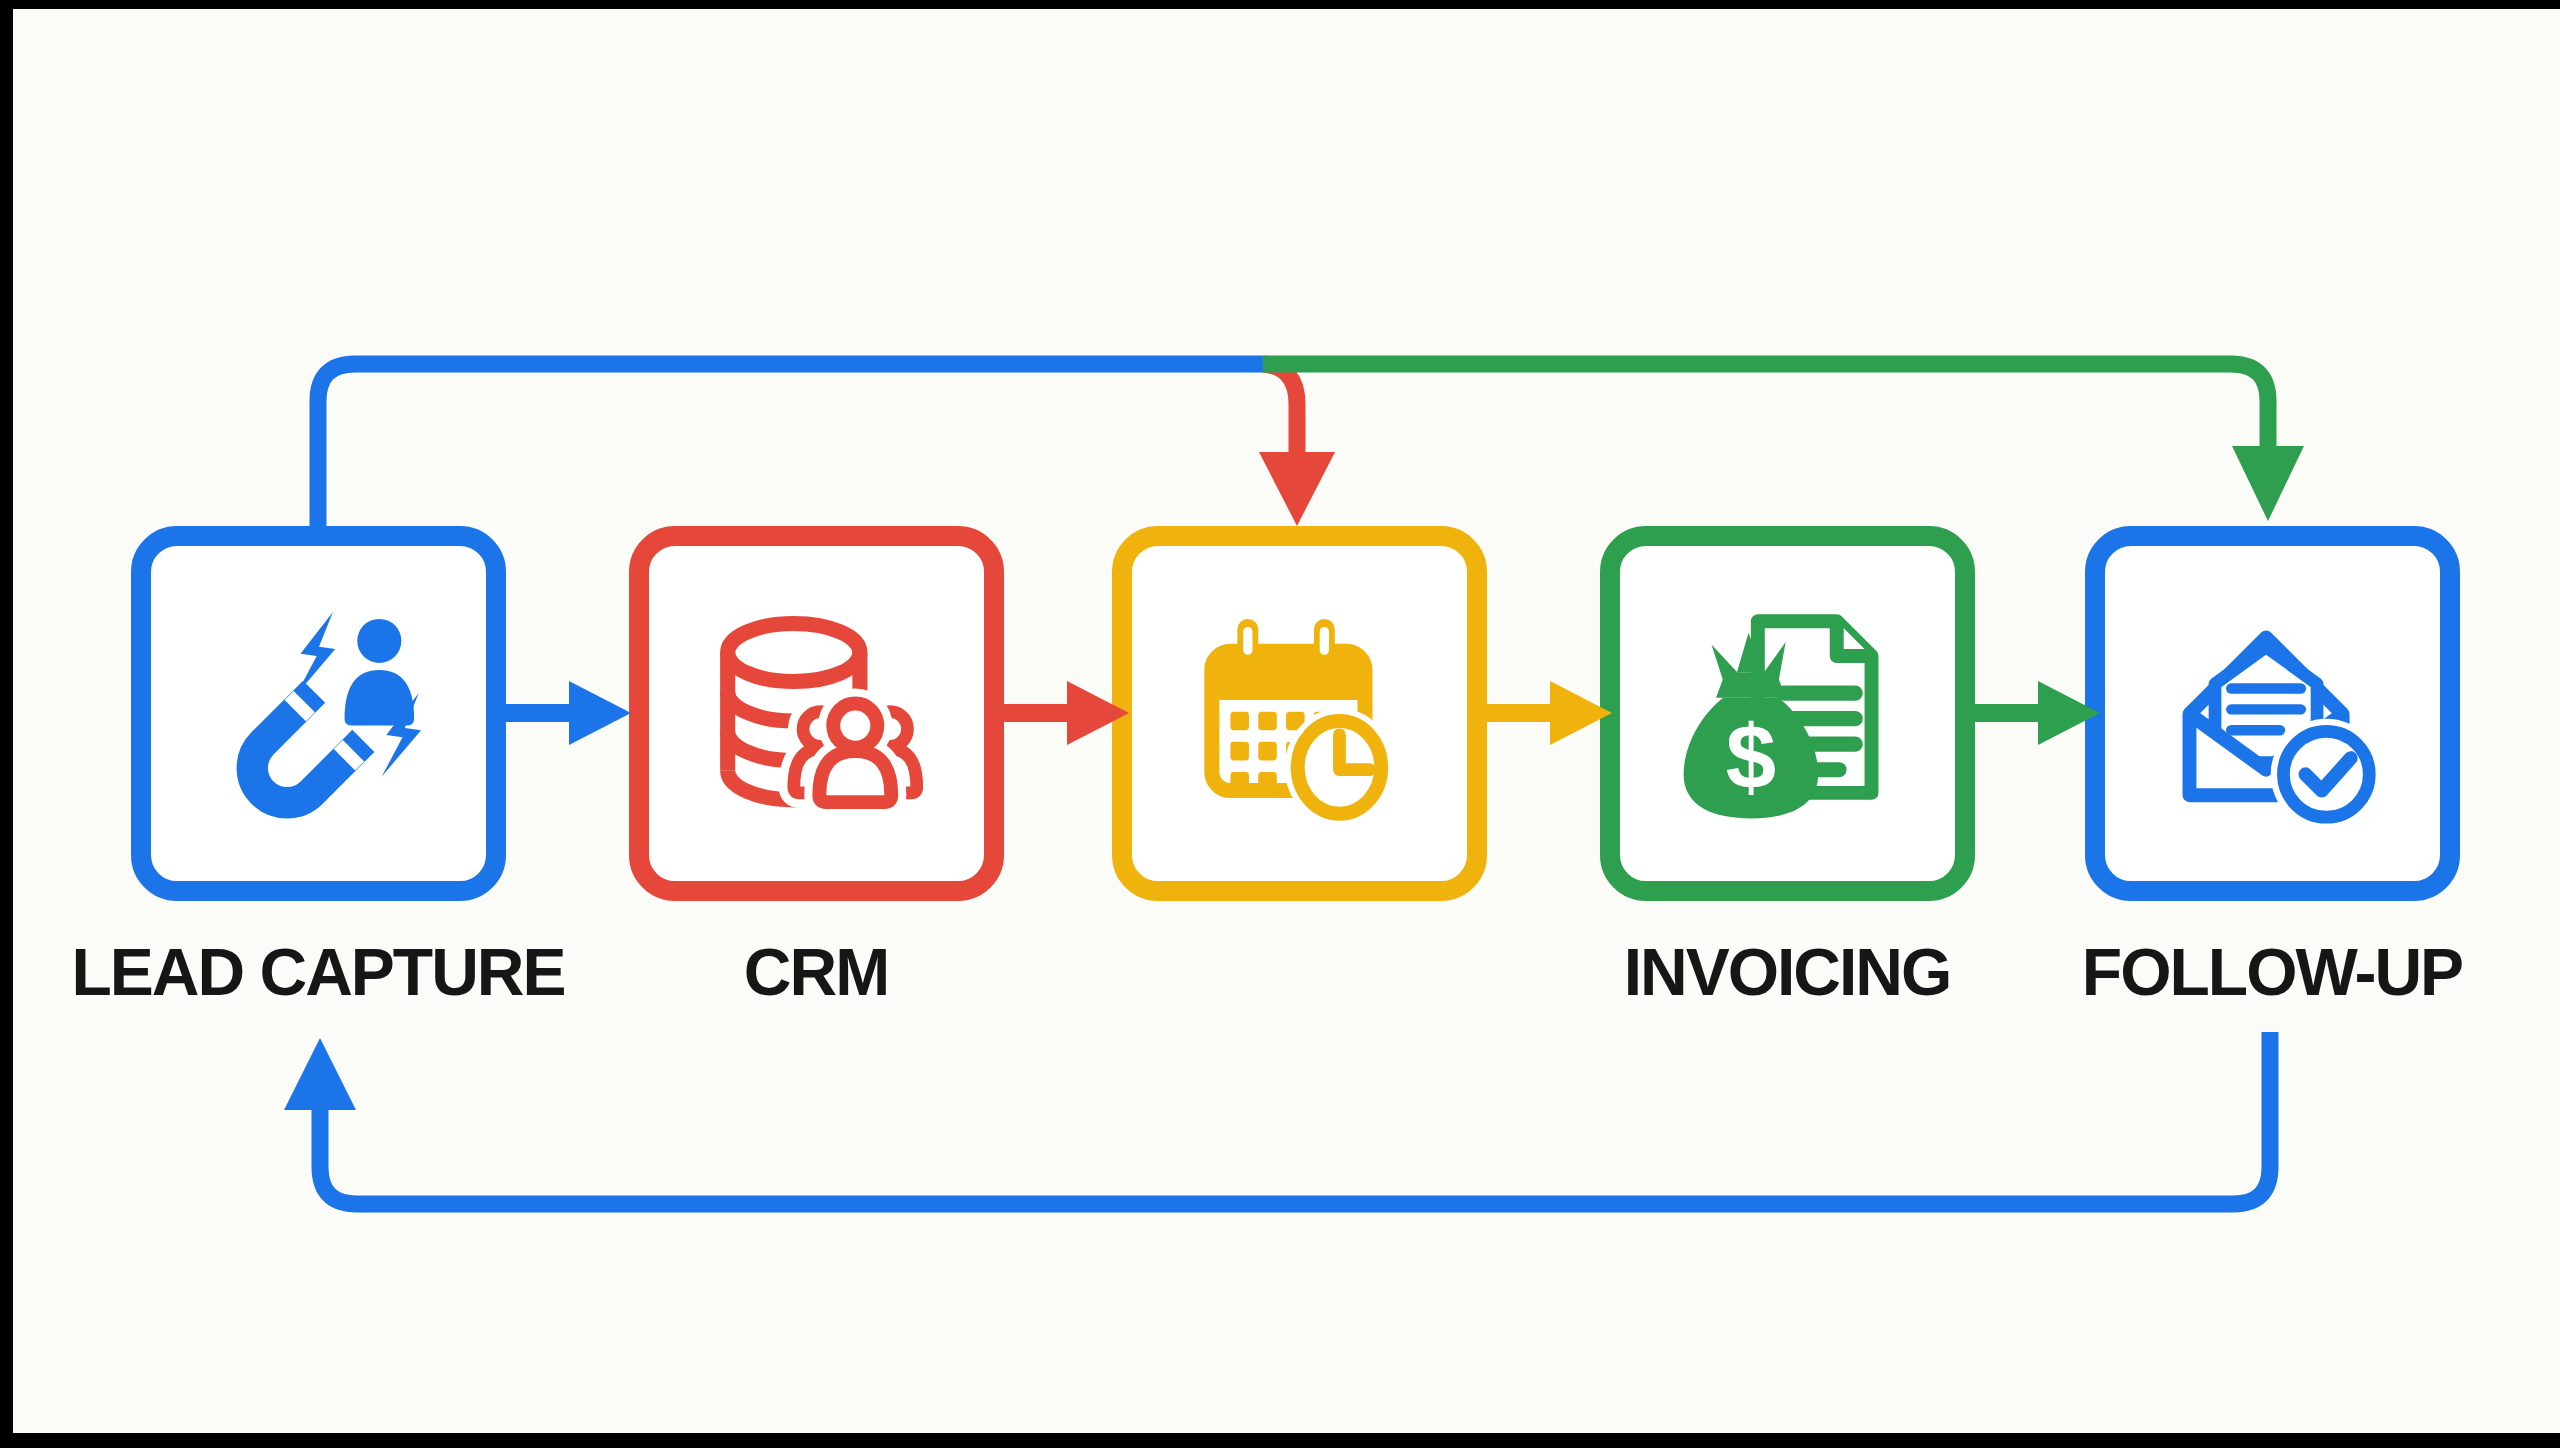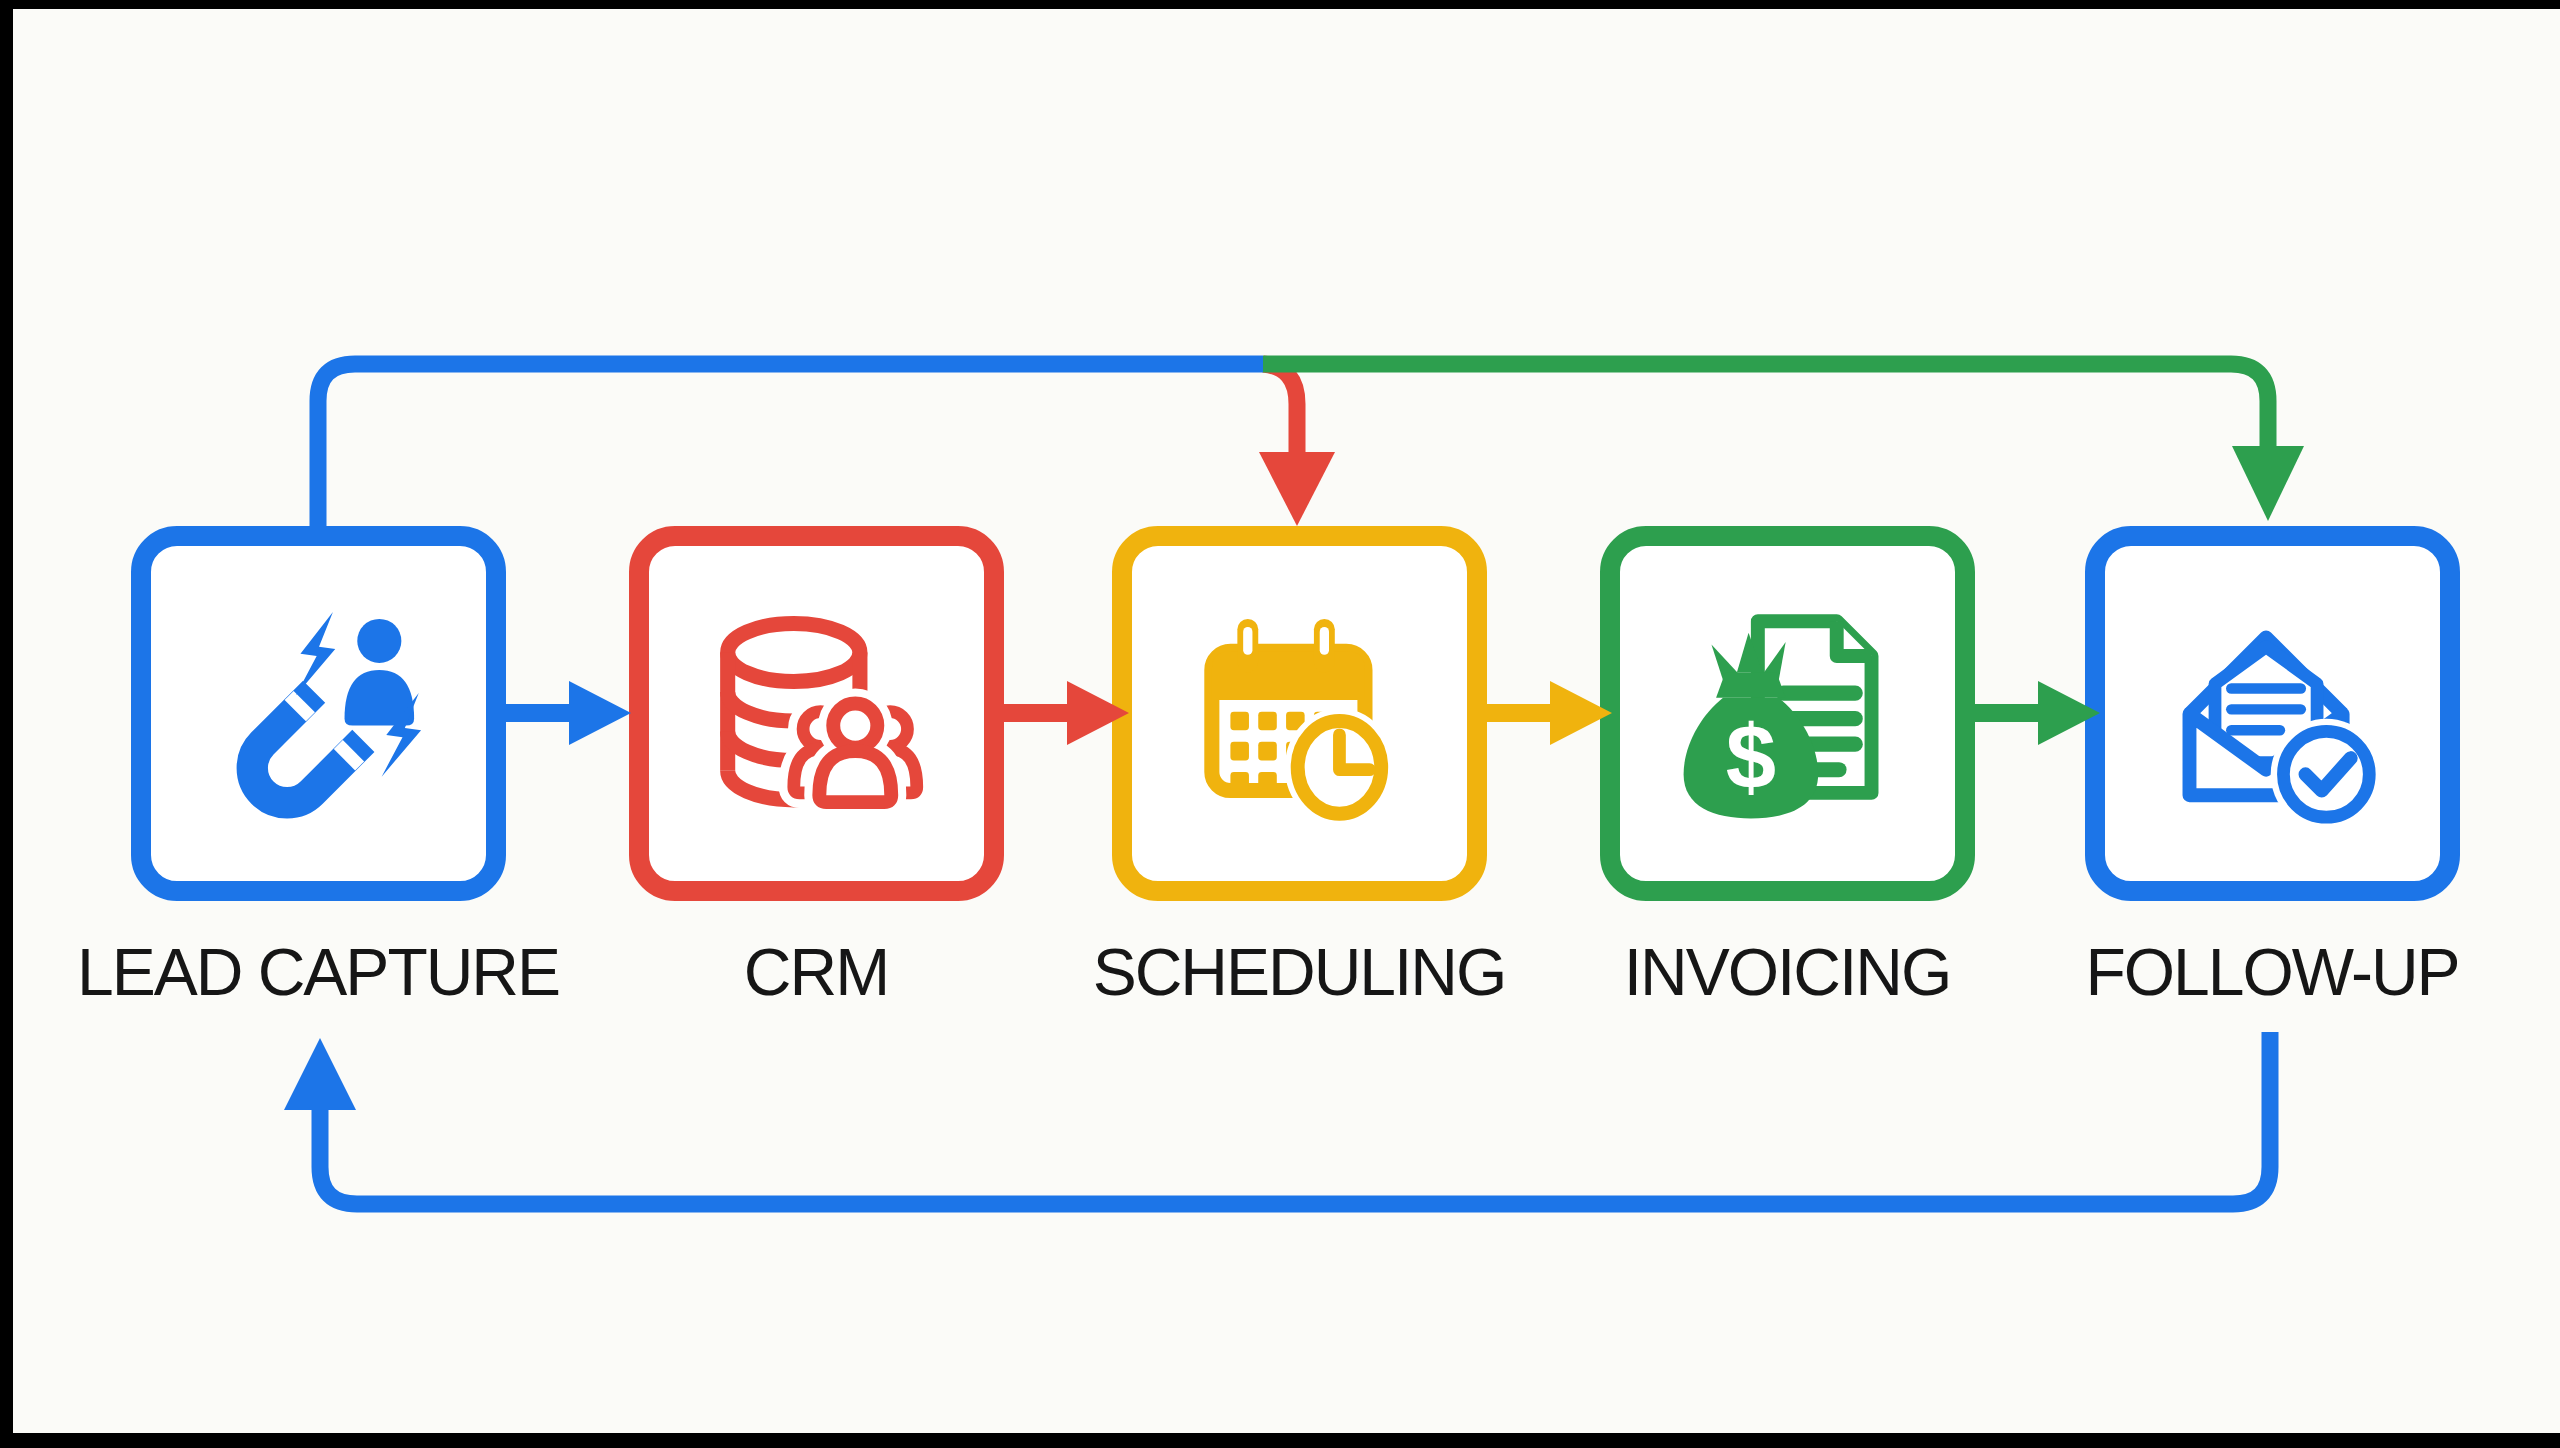--- a/index.html
+++ b/index.html
@@ -14,21 +14,21 @@
   .edge-top{left:0;top:0;width:2560px;height:9px}
   .edge-bottom{left:0;bottom:0;width:2560px;height:15px}
   .edge-left{left:0;top:0;width:13px;height:1448px}
   #routes{position:absolute;left:0;top:0;width:2560px;height:1448px}
   .node{position:absolute;top:526px;width:375px;height:375px;background:#fff;
         border:20px solid;border-radius:46px;display:flex;align-items:center;justify-content:center}
   .c-blue{border-color:var(--blue)} .c-red{border-color:var(--red)}
   .c-gold{border-color:var(--gold)} .c-green{border-color:var(--green)}
   .icon{width:232px;height:232px}
   .label{position:absolute;top:938px;transform:translateX(-50%);
-         font-weight:400;font-size:66px;line-height:1.05;letter-spacing:-2px;
+         font-weight:700;font-size:66px;line-height:1.05;letter-spacing:-2px;
          color:var(--ink);white-space:nowrap}
   .gap{position:absolute;top:663px;width:132px;height:100px}
   .st-blue{stroke:var(--blue)} .fl-blue{fill:var(--blue)}
   .st-red{stroke:var(--red)}   .fl-red{fill:var(--red)}
   .st-gold{stroke:var(--gold)} .fl-gold{fill:var(--gold)}
   .st-green{stroke:var(--green)} .fl-green{fill:var(--green)}
   .halo{stroke:#fff;fill:#fff}
 </style>
 </head>
 <body>
@@ -179,20 +179,19 @@
     <rect x="0" y="41" width="66" height="18" class="fl-gold"></rect>
       <polygon points="66,18 66,82 128,50" class="fl-gold"></polygon>
   </svg>
   <svg class="gap" style="left:1972px" viewBox="0 0 132 100">
     <rect x="0" y="41" width="66" height="18" class="fl-green"></rect>
       <polygon points="66,18 66,82 128,50" class="fl-green"></polygon>
   </svg>
 
   <div class="label" style="left:318px">LEAD CAPTURE</div>
   <div class="label" style="left:816px">CRM</div>
-  <div class="label" style="left:1299px">SCHEDULING</div>
   <div class="label" style="left:2272px">FOLLOW-UP</div>
   <div class="label" style="left:1787px">INVOICING</div>
 
   <div class="edge edge-top"></div>
   <div class="edge edge-bottom"></div>
   <div class="edge edge-left"></div>
 </div>
 
 </body></html>

